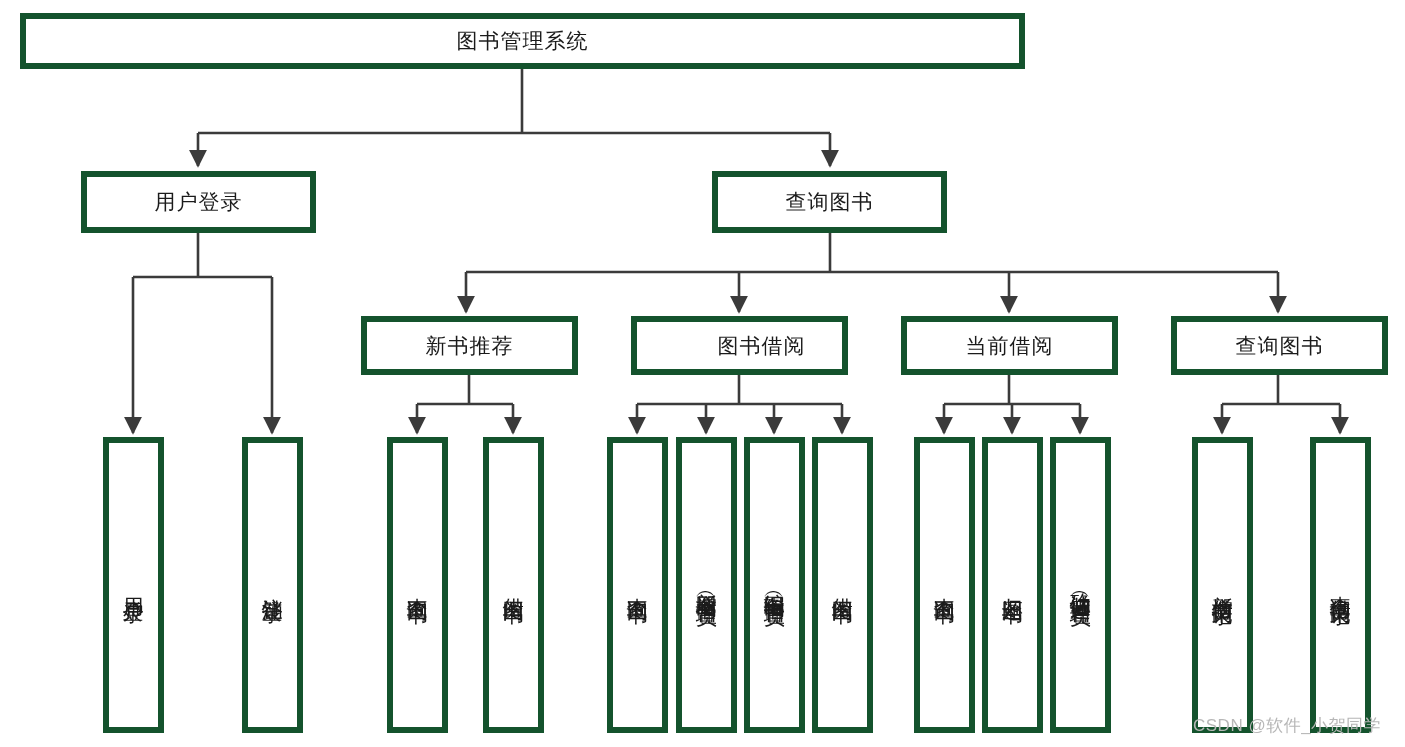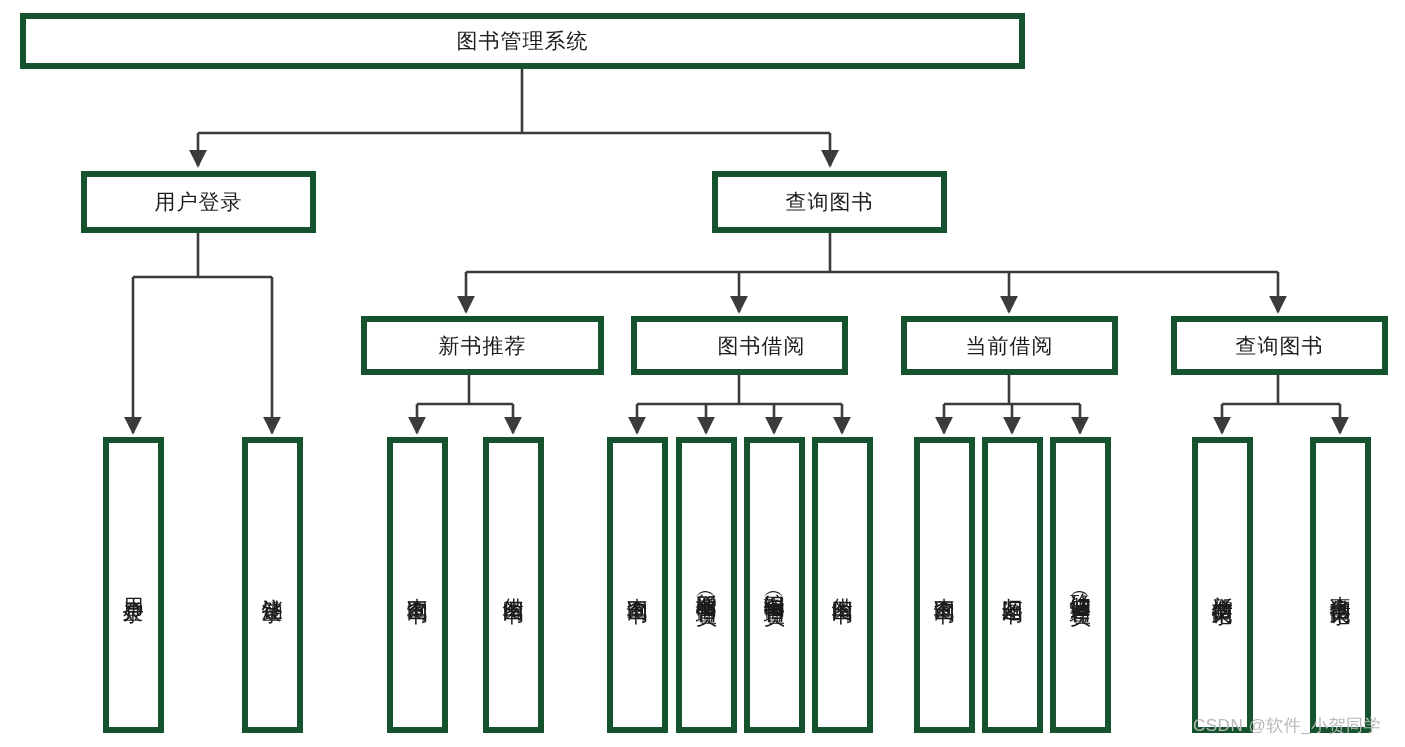--- a/index.html
+++ b/index.html
@@ -121,21 +121,21 @@
     <span class="label">图书管理系统</span>
   </div>
 
   <div class="node h" style="left:81px; top:171px; width:235px; height:62px;">
     <span class="label">用户登录</span>
   </div>
   <div class="node h" style="left:712px; top:171px; width:235px; height:62px;">
     <span class="label">查询图书</span>
   </div>
 
-  <div class="node h" style="left:361px; top:316px; width:243px; height:59px;">
+  <div class="node h" style="left:361px; top:316px; width:217px; height:59px;">
     <span class="label">新书推荐</span>
   </div>
   <div class="node h" style="left:631px; top:316px; width:217px; height:59px;padding-left:44px;">
     <span class="label">图书借阅</span>
   </div>
   <div class="node h" style="left:901px; top:316px; width:217px; height:59px;">
     <span class="label">当前借阅</span>
   </div>
   <div class="node h" style="left:1171px; top:316px; width:217px; height:59px;">
     <span class="label">查询图书</span>

